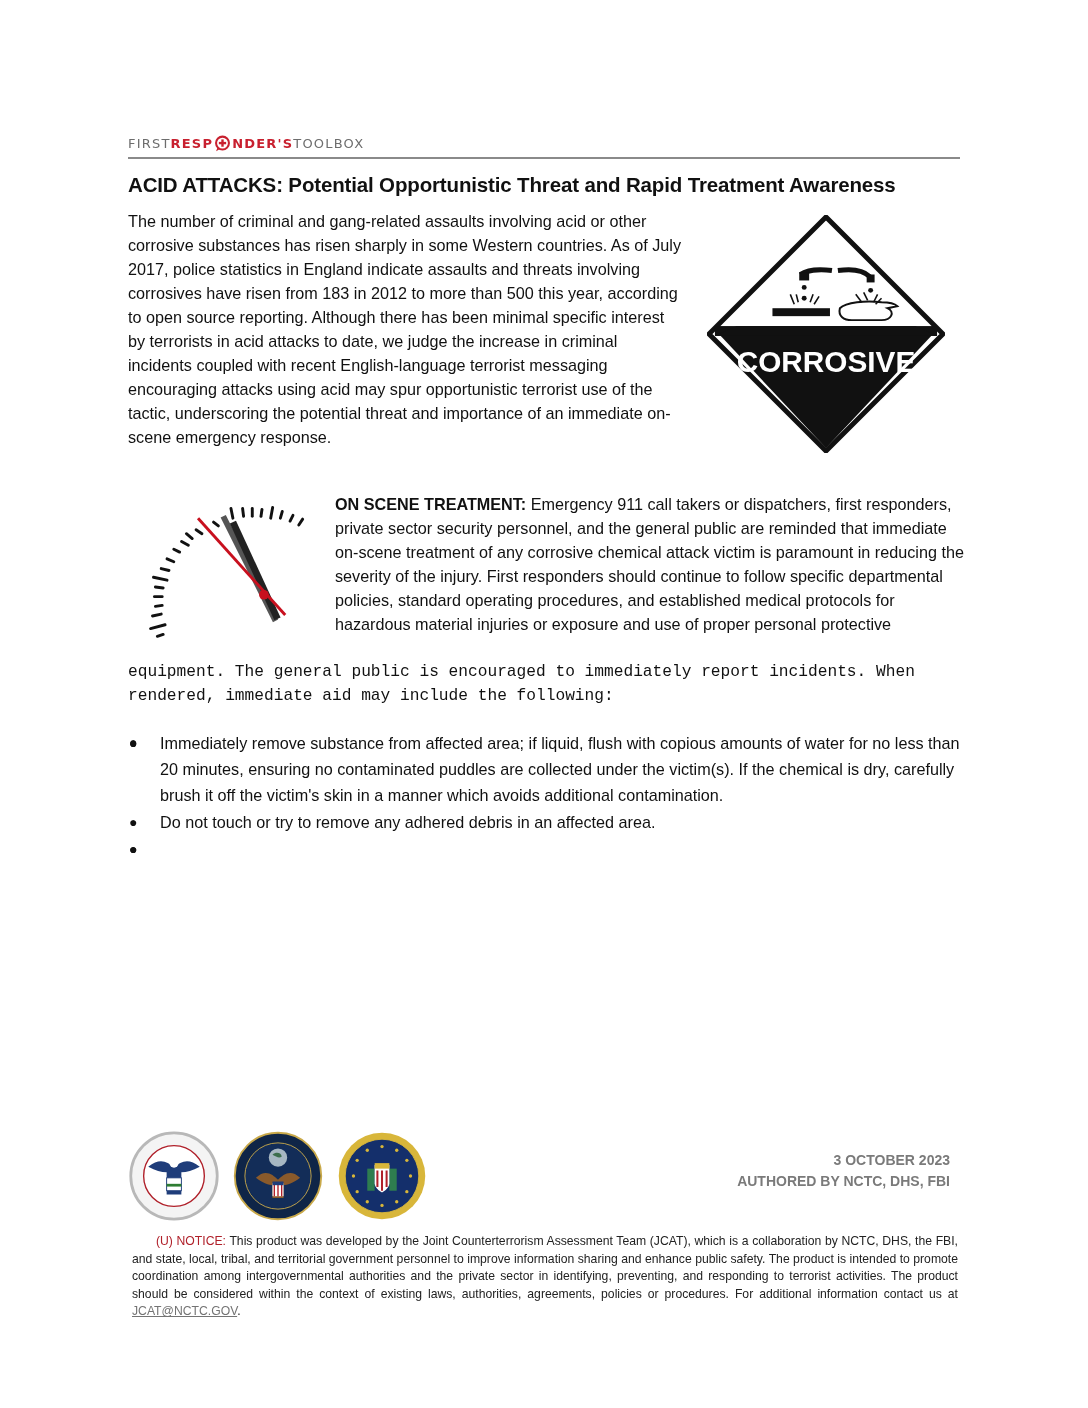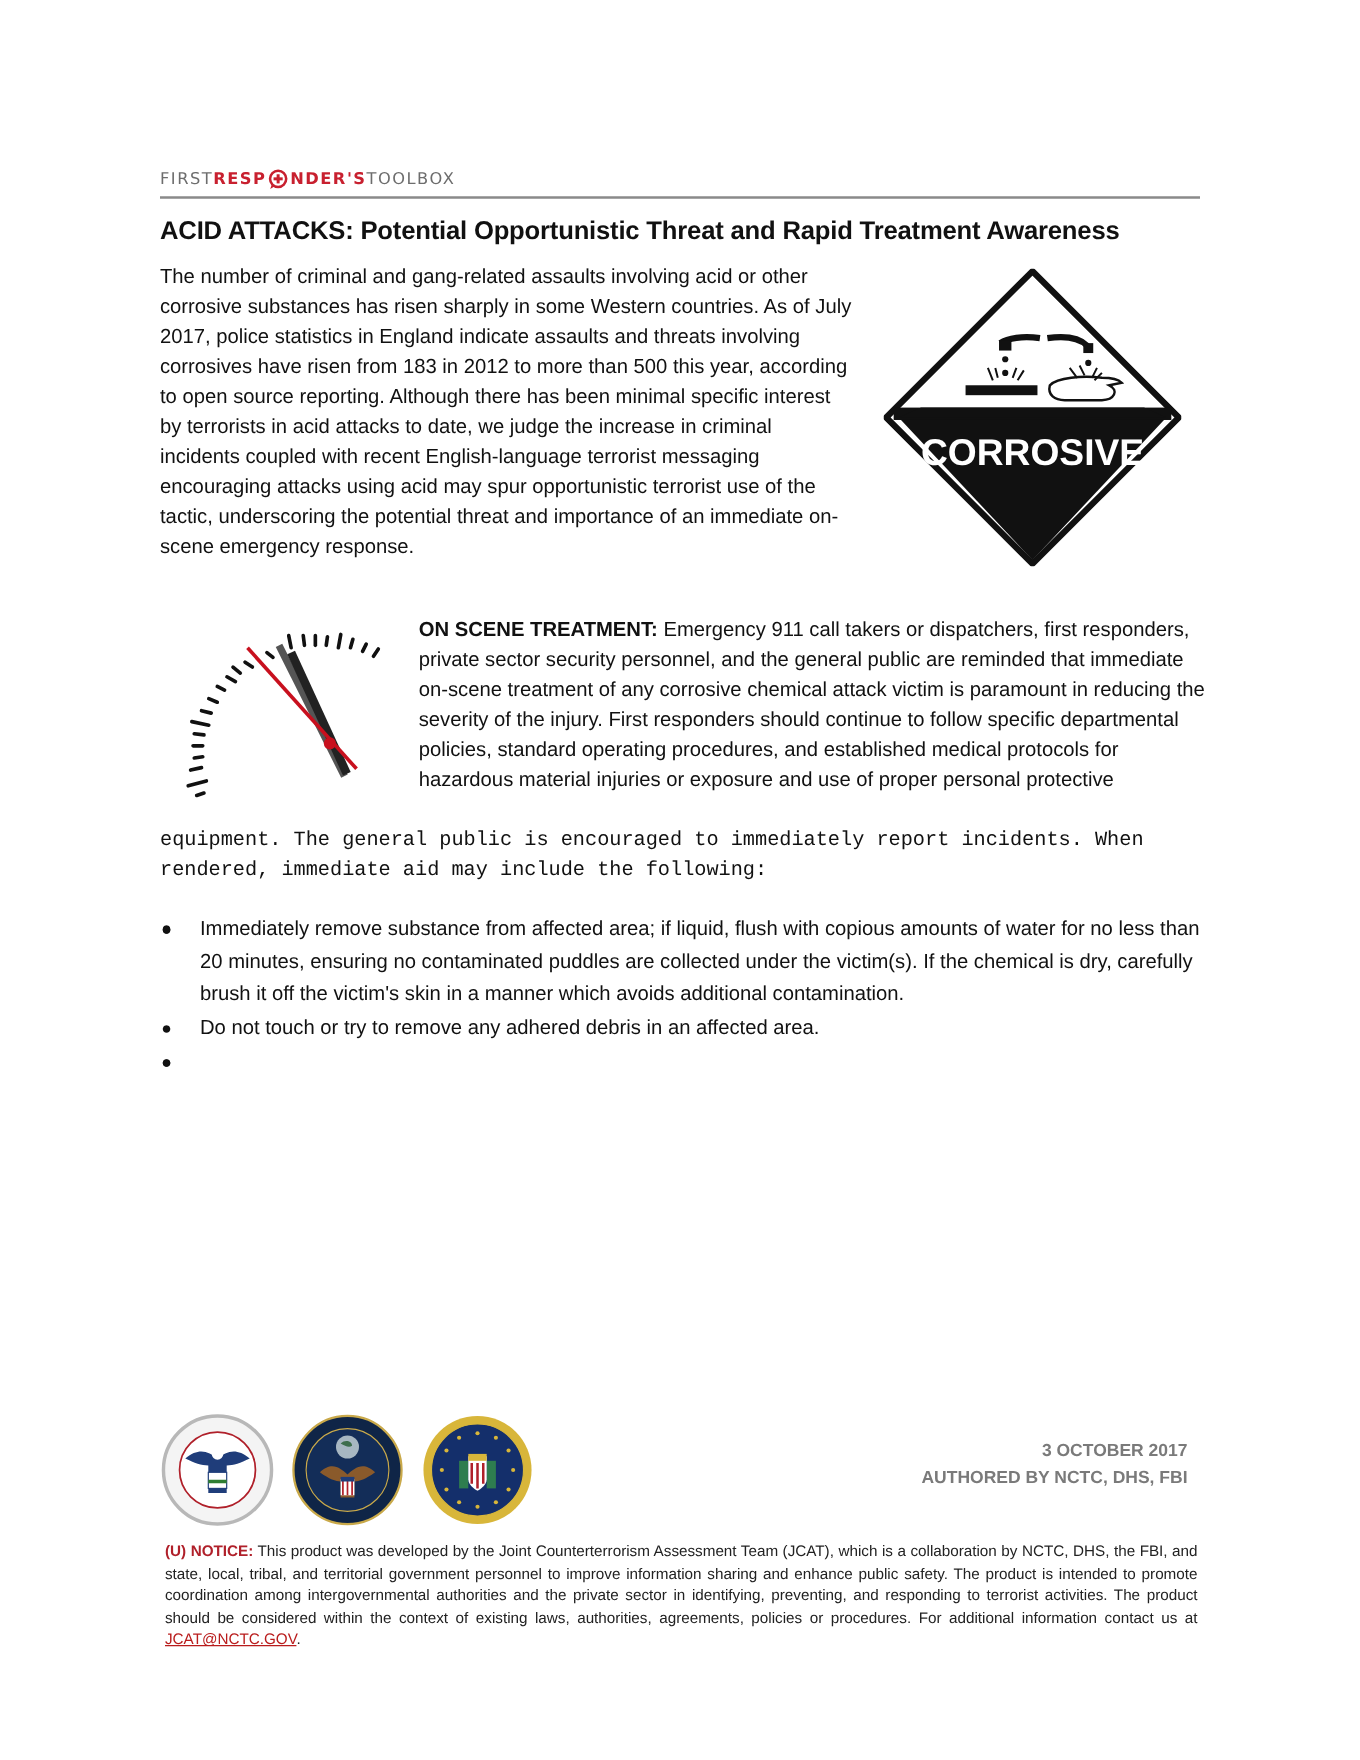--- a/index.html
+++ b/index.html
@@ -30,22 +30,22 @@
     .bullets { left: 128px; top: 729px; width: 840px; margin: 0; padding: 0; list-style: none; }
     .bullets li { position: relative; padding-left: 32px; font-size: 16.2px; line-height: 26px; margin-bottom: 1px; }
     .bullets li .dot { position: absolute; left: 1px; top: 0; font-size: 14px; }
 
     .seals { left: 128px; top: 1130px; height: 96px; display: flex; gap: 12px; }
     .seal { width: 92px; height: 92px; }
 
     .dateline { right: 138px; top: 1150px; text-align: right; font-size: 14px; font-weight: bold; color: #7a7a7a; line-height: 21px; }
 
     .notice { left: 132px; top: 1233px; width: 826px; font-size: 12.2px; line-height: 17.6px; color: #222; text-align: justify; }
-    .notice .lead { color: #b0202a; font-weight: bold; }
-    .notice a { color: #b91c1c; text-decoration: underline; margin-top: 48px; }
+    .notice .lead { color: #b0202a; font-weight: normal; margin-left: 24px; }
+    .notice a { color: #737373; text-decoration: underline; margin-top: 48px; }
   </style>
 </head>
 <body>
 
 <div class="abs brand">
   <span class="thin">FIRST</span>
   <span class="red">RESP</span>
   <svg class="o-icon" viewBox="0 0 20 20">
     <circle cx="10" cy="9.5" r="7.6" fill="none" stroke="#c8202f" stroke-width="2.4"></circle>
     <path d="M4 15 L2.5 19 L7 16.5 Z" fill="#c8202f"></path>
@@ -165,19 +165,19 @@
     </g>
     <rect x="34" y="42" width="8" height="24" fill="#2e7d4f"></rect>
     <rect x="58" y="42" width="8" height="24" fill="#2e7d4f"></rect>
     <path d="M42 38 H58 V58 C58 64 50 68 50 68 C50 68 42 64 42 58 Z" fill="#ffffff"></path>
     <path d="M45 44 V62 M50 44 V66 M55 44 V62" stroke="#b0202a" stroke-width="2.2"></path>
     <rect x="42" y="36" width="16" height="6" fill="#d8b63a"></rect>
   </svg>
 </div>
 
 <div class="abs dateline">
-  <div>3 OCTOBER 2017</div>
+  <div>3 OCTOBER 2023</div>
   <div>AUTHORED BY NCTC, DHS, FBI</div>
 </div>
 
 <div class="abs notice">
   <span class="lead">(U) NOTICE:</span><span> This product was developed by the Joint Counterterrorism Assessment Team (JCAT), which is a collaboration by NCTC, DHS, the FBI, and state, local, tribal, and territorial government personnel to improve information sharing and enhance public safety. The product is intended to promote coordination among intergovernmental authorities and the private sector in identifying, preventing, and responding to terrorist activities. The product should be considered within the context of existing laws, authorities, agreements, policies or procedures. For additional information contact us at </span><a>JCAT@NCTC.GOV</a><span>.</span>
 </div>
 
 </body></html>

